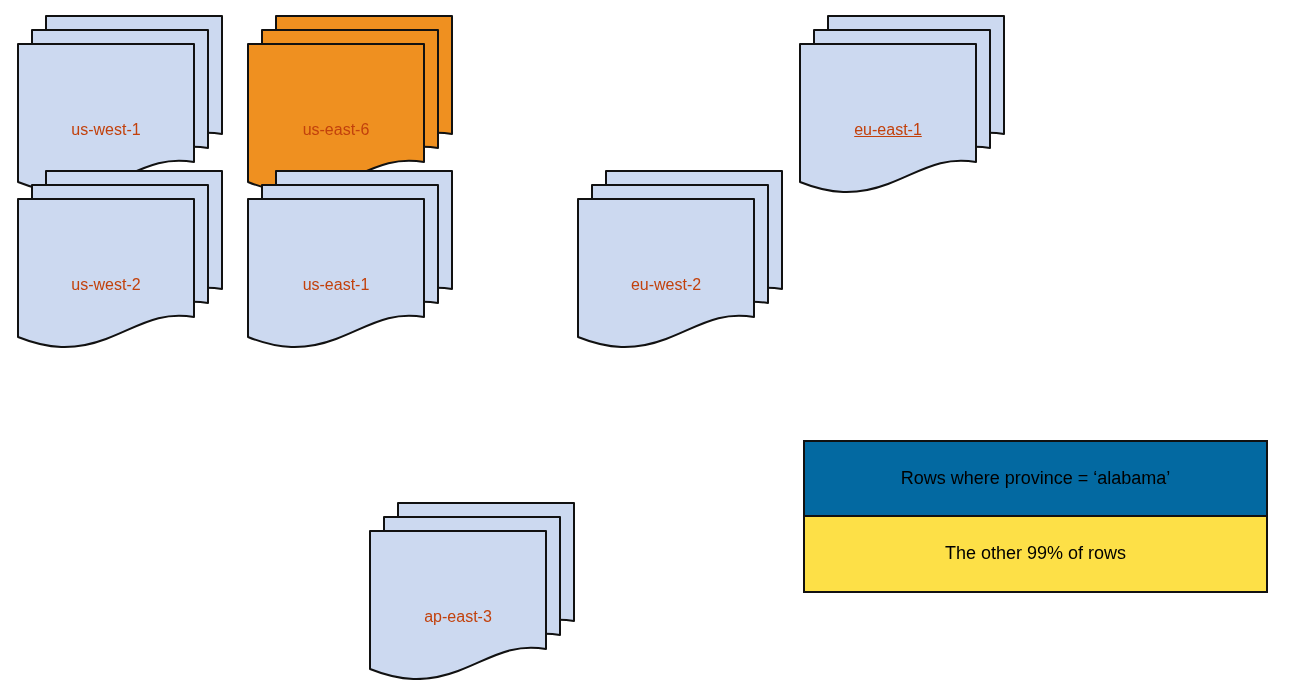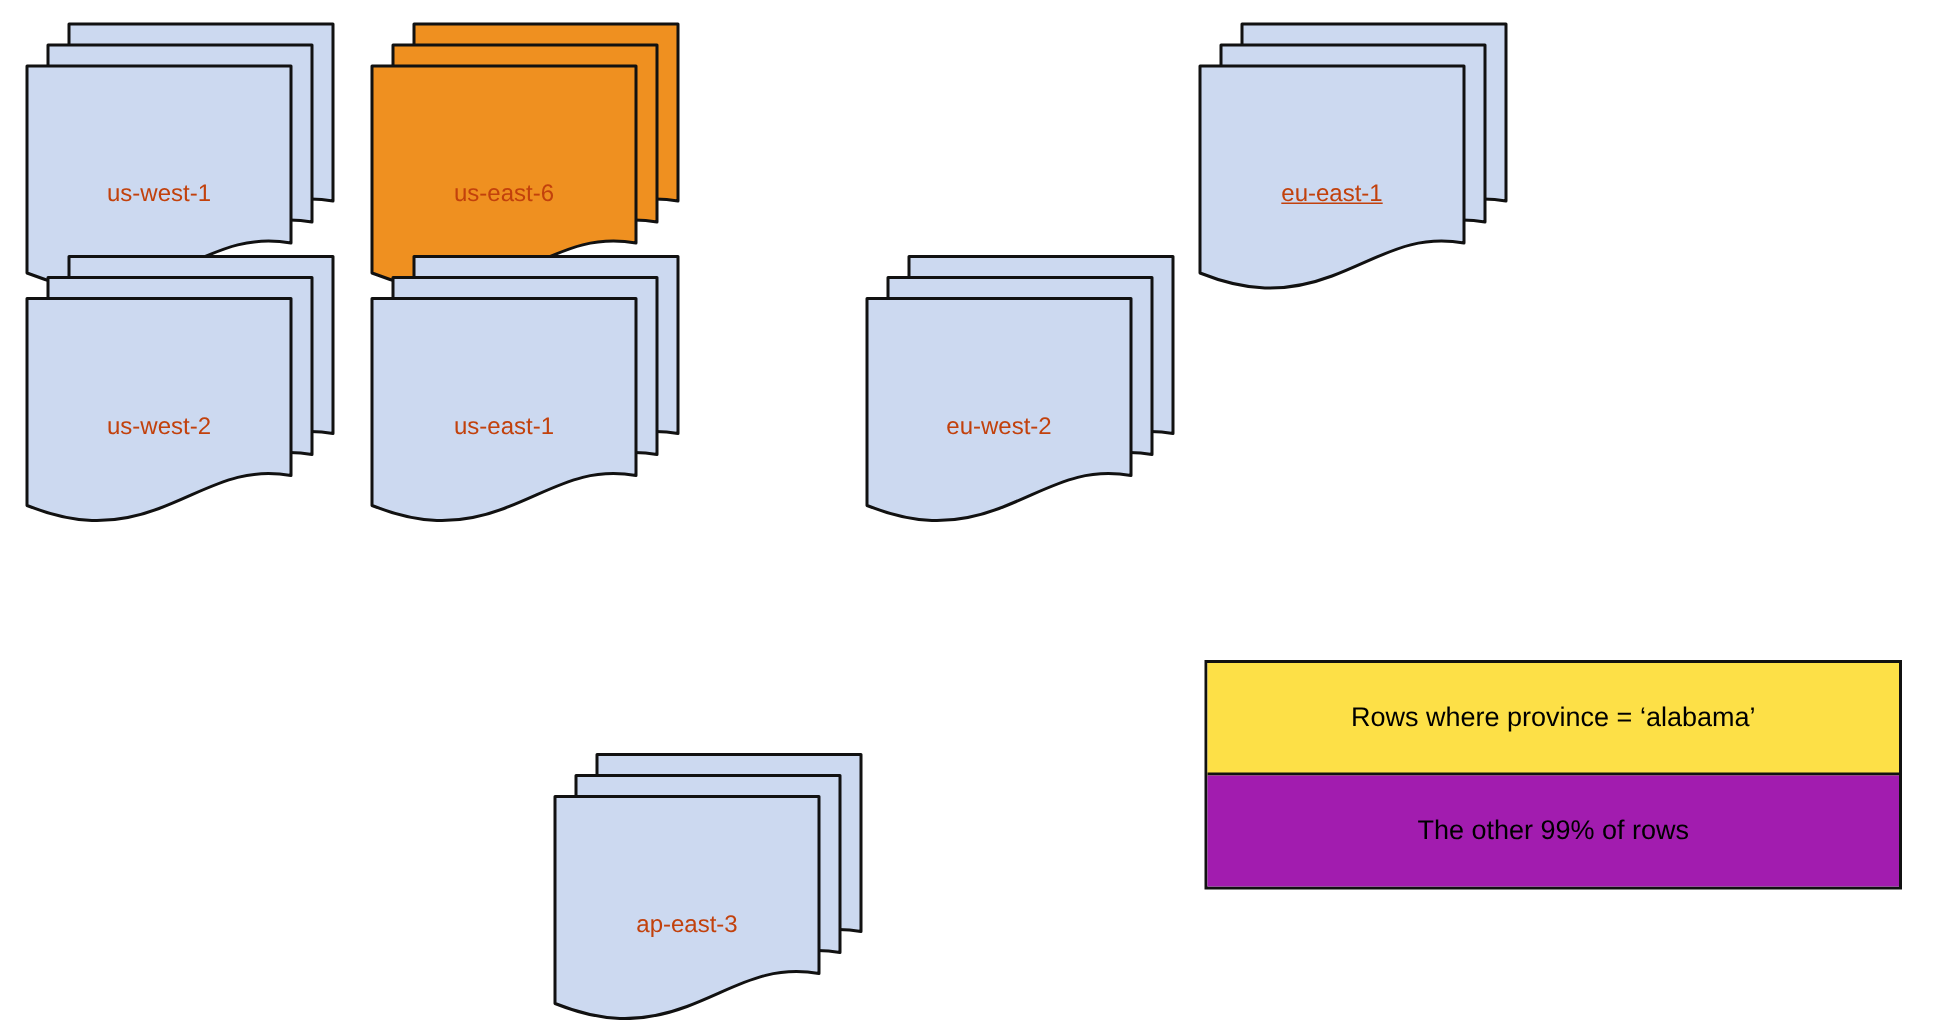--- a/index.html
+++ b/index.html
@@ -62,25 +62,25 @@
     height: 50%;
     box-sizing: border-box;
     display: flex;
     align-items: center;
     justify-content: center;
     font-size: 18px;
     color: #000000;
     font-family: "Liberation Sans", sans-serif;
   }
   .legend-row.blue {
-    background: #fde047;
+    background: #0369a1;
     border-bottom: 2px solid #111111;
   }
   .legend-row.orange {
-    background: #a21caf;
+    background: #fde047;
   }
 </style>
 </head>
 <body>
 
 <div id="canvas">
     <div class="stack" style="left: 18px; top: 16px;">
       <svg width="230" height="185" viewBox="0 0 230 185">
         <path d="M 0,0 L 176,0 L 176,118 C 140,112 120,128 88,140 C 56,152 30,150 0,138 Z" transform="translate(28,0)" fill="#ccd9f0" stroke="#111111" stroke-width="2" stroke-linejoin="round"></path>
         <path d="M 0,0 L 176,0 L 176,118 C 140,112 120,128 88,140 C 56,152 30,150 0,138 Z" transform="translate(14,14)" fill="#ccd9f0" stroke="#111111" stroke-width="2" stroke-linejoin="round"></path>

